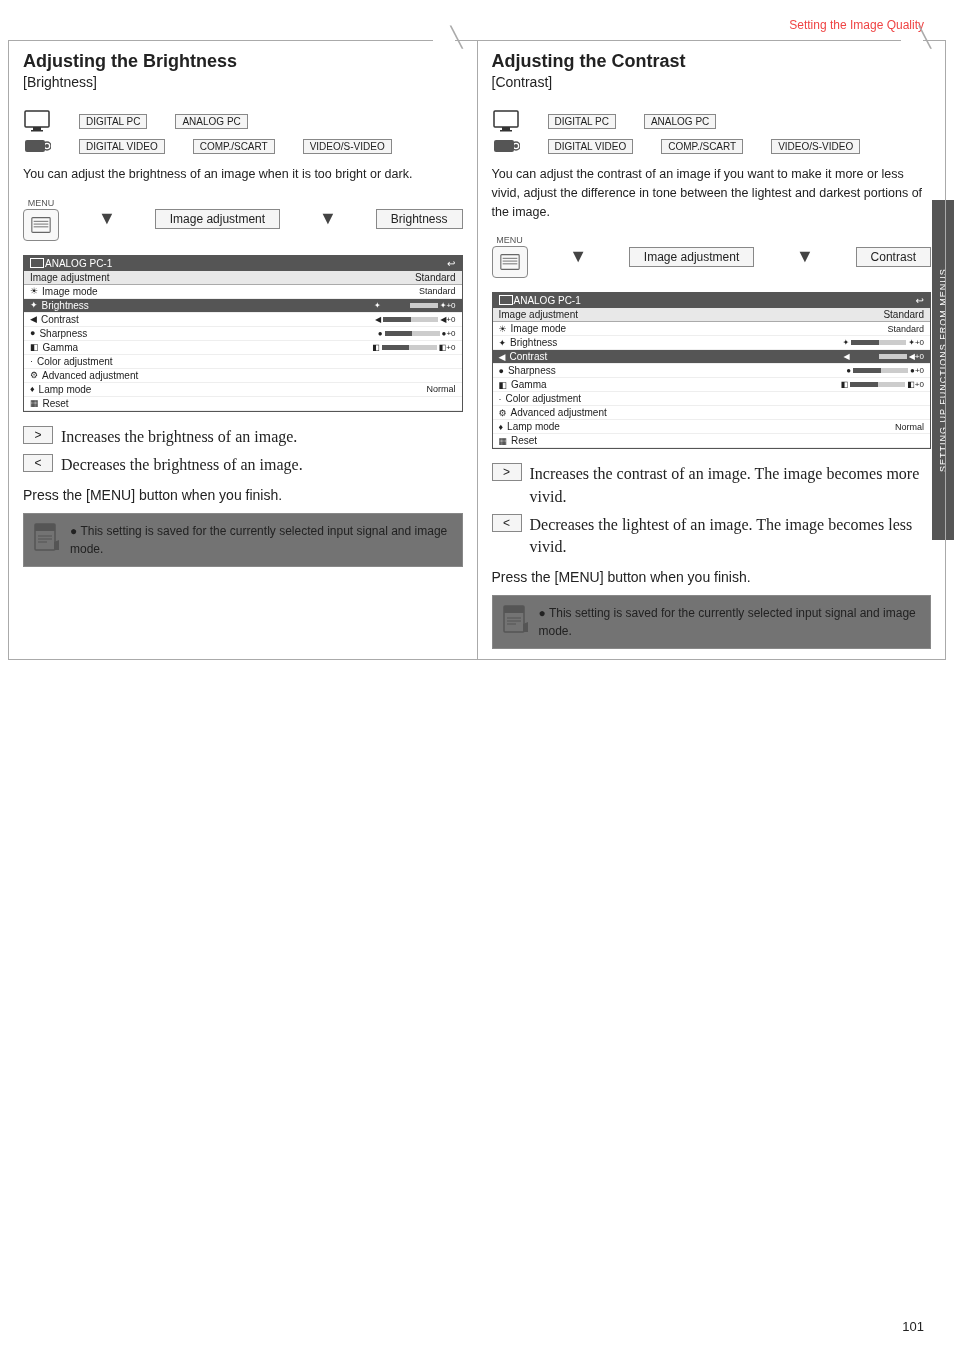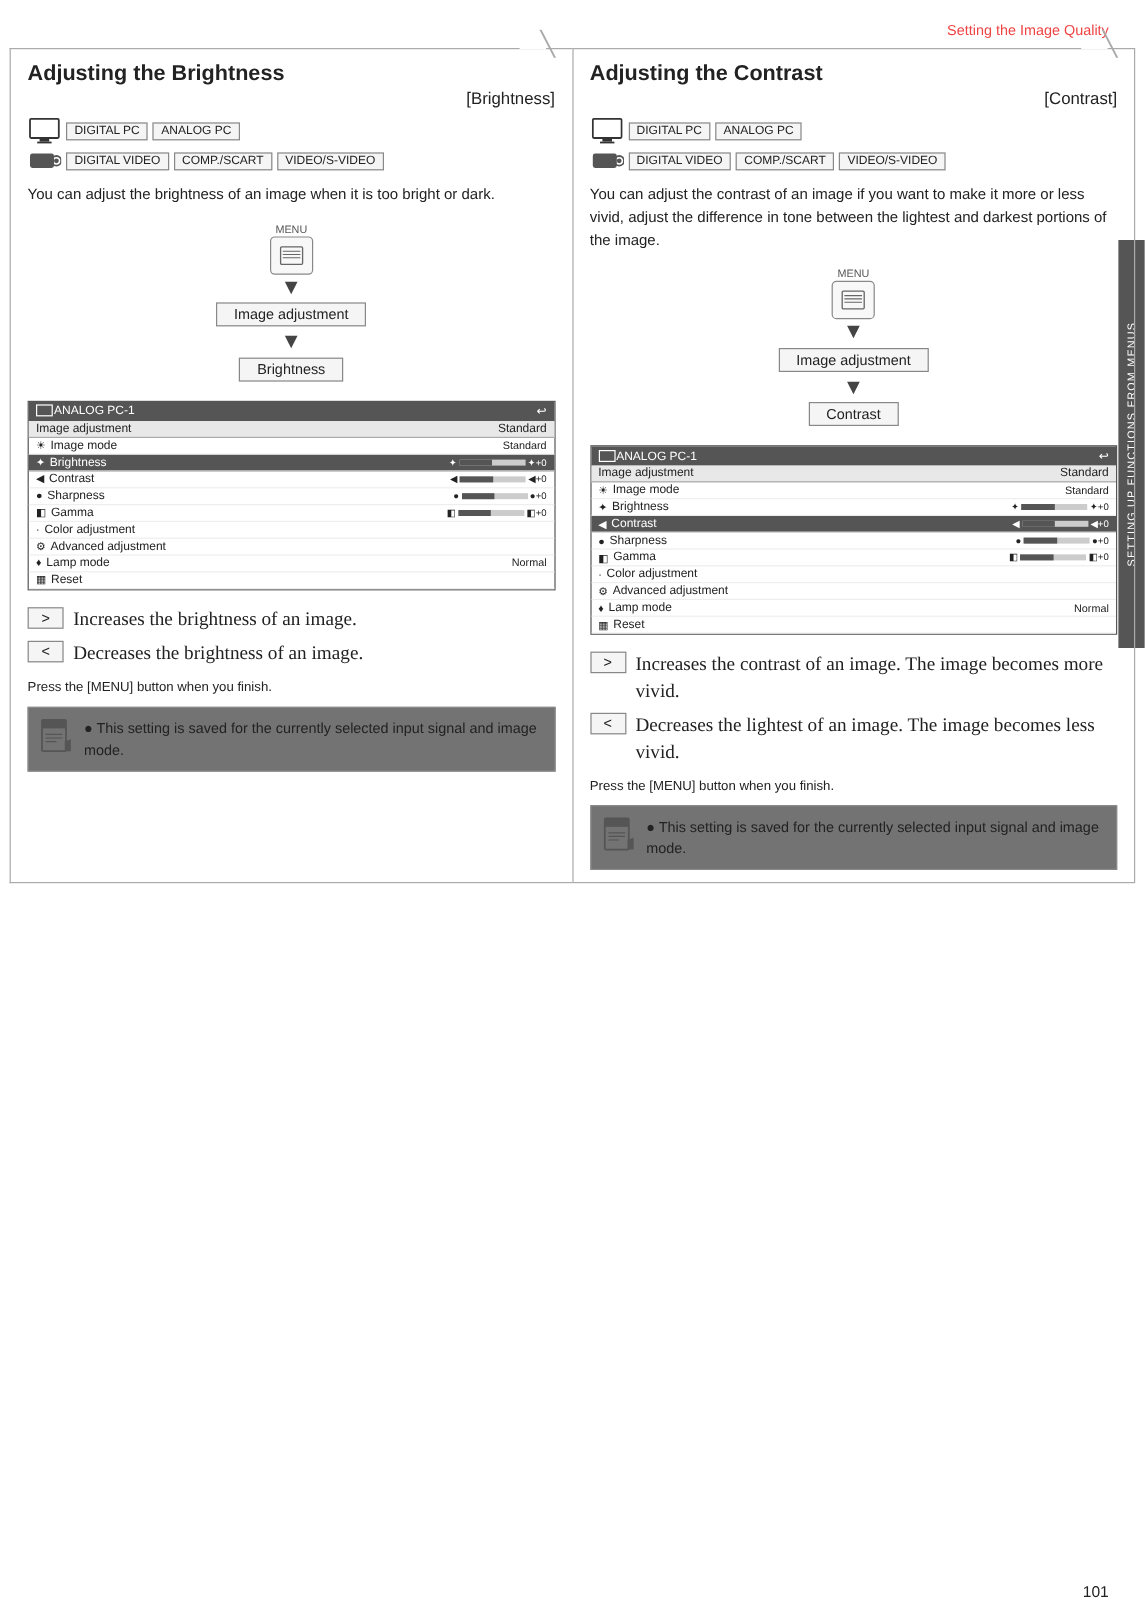--- a/index.html
+++ b/index.html
@@ -49,22 +49,21 @@
     }
 
     .section-title {
       font-size: 18px;
       font-weight: bold;
       margin-bottom: 2px;
     }
 
     .section-subtitle {
       font-size: 14px;
-      margin-bottom: 8px;
-      text-align: right;
+      margin-bottom: 20px;
     }
 
     .input-icons {
       display: flex;
       flex-direction: column;
       gap: 3px;
       margin-bottom: 8px;
     }
 
     .input-row {
@@ -79,31 +78,32 @@
       display: flex;
       align-items: center;
       justify-content: center;
     }
 
     .input-badge {
       border: 1px solid #888;
       padding: 1px 6px;
       font-size: 10px;
       background: #f5f5f5;
+      margin-left: 24px;
     }
 
     .description-text {
       font-size: 12.5px;
       line-height: 1.5;
       margin-bottom: 14px;
     }
 
     .menu-flow {
       display: flex;
-      flex-direction: column;
+      flex-direction: row;
       align-items: center;
       margin-bottom: 14px;
       justify-content: space-between;
     }
 
     .menu-icon-wrap {
       display: flex;
       flex-direction: column;
       align-items: center;
     }
@@ -247,21 +247,21 @@
       flex-shrink: 0;
     }
 
     .key-desc {
       font-size: 16px;
       line-height: 1.4;
       font-family: Liberation Serif, serif;
     }
 
     .press-text {
-      font-size: 11px;
+      font-size: 14px;
       margin-bottom: 10px;
     }
 
     .note-box {
       display: flex;
       align-items: flex-start;
       gap: 8px;
       border: 1px solid #888;
       padding: 8px;
       background: #737373;

